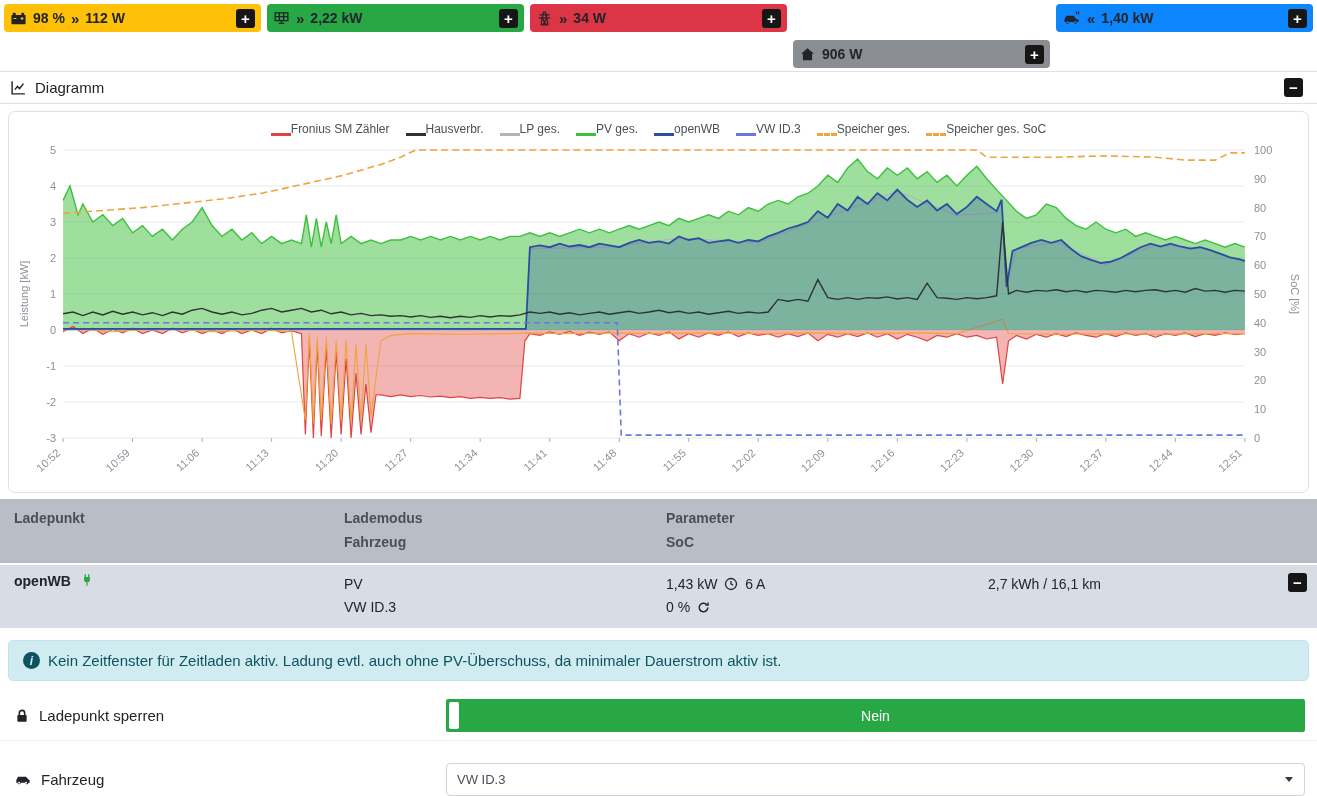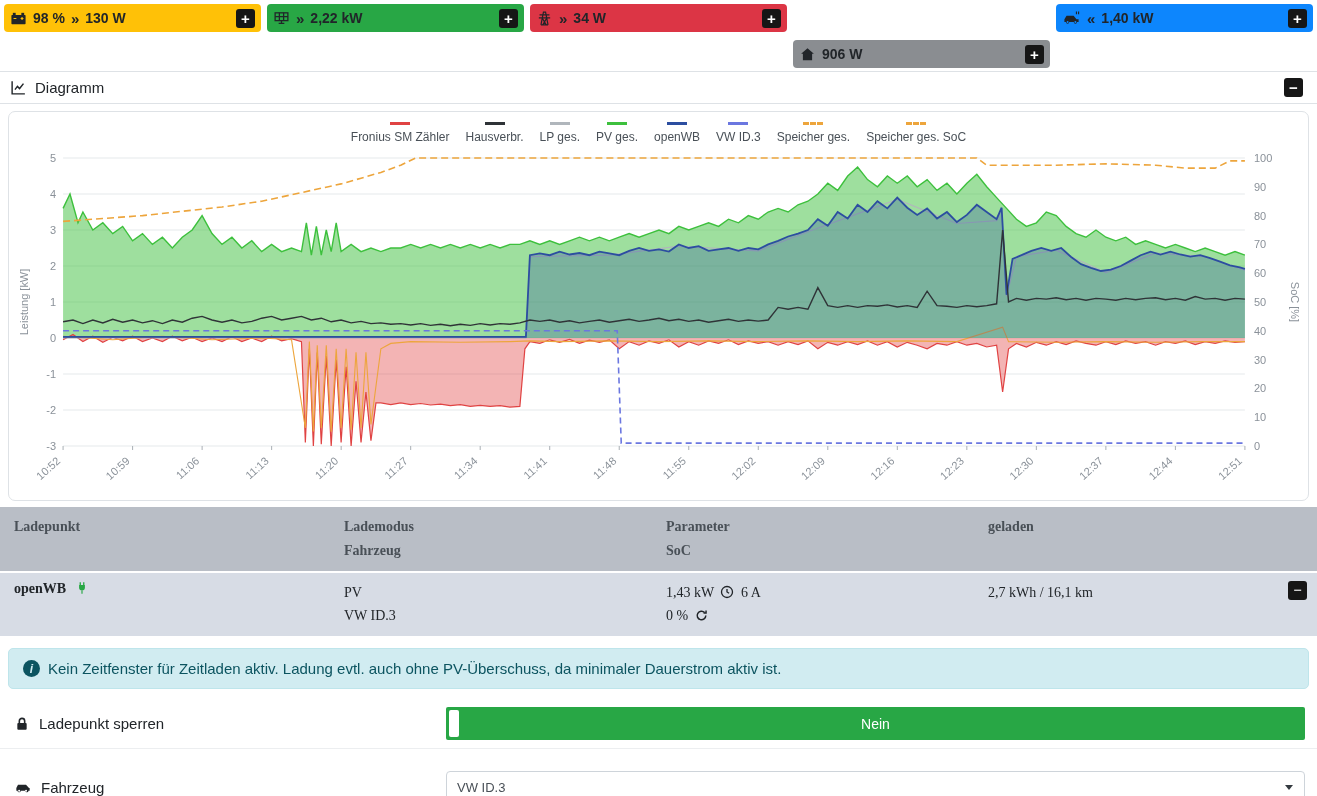--- a/index.html
+++ b/index.html
@@ -23,27 +23,27 @@
 
   
   .diagheader { display:flex; align-items:center; gap:8px; padding:6px 10px;
                 border-top:1px solid #dee2e6; border-bottom:1px solid #dee2e6; font-size:15px; }
   .diagheader .sqbtn { margin-left:auto; margin-right:4px; }
 
   
   .chartcard { margin:7px 8px 6px 8px; border:1px solid #dee2e6; border-radius:7px; padding:6px 6px 2px 6px; }
   .legend { display:flex; justify-content:center; gap:16px; font-size:12px; color:#495057;
             padding:4px 0 6px 0; flex-wrap:wrap; }
-  .legend-item { display:flex; align-items:center; gap:5px; cursor:pointer;flex-direction:column; }
+  .legend-item { display:flex; align-items:flex-end; cursor:pointer; }
   .legend-swatch { width:20px; height:0; }
   svg.chart { display:block; width:100%; height:348px; }
   svg.chart text { font-family:"Liberation Sans", sans-serif; font-size:11px; fill:#8a9199; }
 
   
-  .cptable { margin-top:0; font-size:14px;font-family:Liberation Serif, serif; }
+  .cptable { margin-top:0; font-size:14px; }
   .cprow { display:grid; grid-template-columns:330px 322px 322px 290px 1fr; padding:8px 0 8px 14px; }
   .cphead { background:#b9bec6; color:#495057; font-weight:700; }
   .cphead .cell div { line-height:1.7; }
   .cpdata { background:#d7dce5; margin-top:2px; }
   .cpdata .cell div { line-height:1.7; }
   .cpname { font-weight:700; display:flex; align-items:flex-start; gap:6px; }
   .cell .icon-inline { vertical-align:-2px; margin:0 3px; }
   .cpdata .sqbtn { margin:0 10px 0 auto; }
 
   
@@ -93,21 +93,21 @@
     <svg width="17" height="17" viewBox="0 0 24 24">
         <g fill="currentColor">
           <rect x="4" y="4" width="4" height="4"></rect>
           <rect x="16" y="4" width="4" height="4"></rect>
           <rect x="2" y="7" width="20" height="13" rx="1"></rect>
         </g>
         <path d="M5 12h4 M15 12h4 M17 10v4" stroke="#ffc107" stroke-width="1.6" fill="none"></path>
       </svg>
     <span>98 %</span>
     <span class="chev">»</span>
-    <span>130 W</span>
+    <span>112 W</span>
     <span class="sqbtn">+</span>
   </div>
   <div class="sbar sbar-pv">
     <svg width="17" height="17" viewBox="0 0 24 24" fill="none" stroke="currentColor" stroke-width="1.8">
         <rect x="3" y="4" width="18" height="11"></rect>
         <path d="M3 9.5h18 M9 4v11 M15 4v11 M12 15v4 M8 19h8"></path>
       </svg>
     <span class="chev">»</span>
     <span>2,22 kW</span>
     <span class="sqbtn">+</span>
@@ -272,23 +272,20 @@
         <div>Ladepunkt</div>
       </div>
     <div class="cell">
       <div>Lademodus</div>
       <div>Fahrzeug</div>
     </div>
     <div class="cell">
       <div>Parameter</div>
       <div>SoC</div>
     </div>
-    <div class="cell">
-        <div>geladen</div>
-      </div>
     <div class="cell"></div>
   </div>
   <div class="cprow cpdata">
     <div class="cell cpname">
       <span>openWB</span>
       <svg class="icon-inline" width="14" height="14" viewBox="0 0 24 24">
           <path d="M9 2v5 M15 2v5" stroke="#28a745" stroke-width="2.2" fill="none"></path>
           <path fill="#28a745" d="M7 7h10v4a5 5 0 0 1-10 0z"></path>
           <path d="M12 16v6" stroke="#28a745" stroke-width="2" fill="none"></path>
         </svg>

